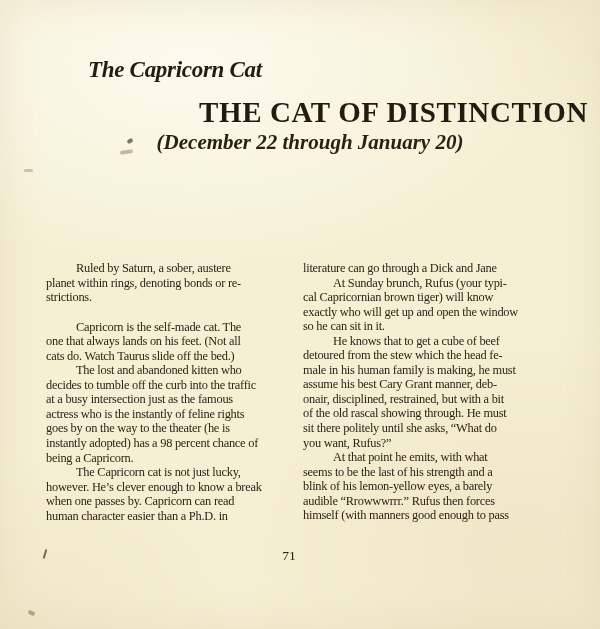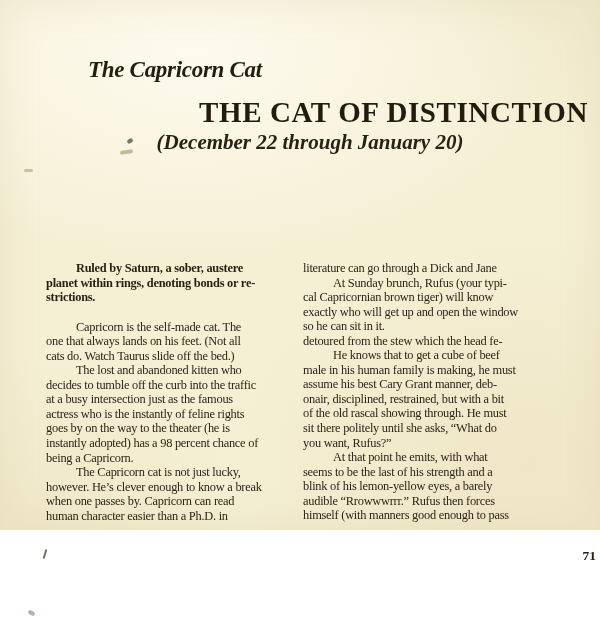--- a/index.html
+++ b/index.html
@@ -7,21 +7,21 @@
     padding: 0;
     width: 600px;
     height: 629px;
     overflow: hidden;
     font-family: "Liberation Serif", serif;
   }
   .page {
     position: absolute;
     inset: 0;
     width: 600px;
-    height: 530px;
+    height: 629px;
     background:
       radial-gradient(ellipse 520px 300px at 32% 10%, rgba(255,253,243,0.85), rgba(255,253,243,0) 70%),
       radial-gradient(ellipse 420px 320px at 88% 88%, rgba(233,223,186,0.55), rgba(233,223,186,0) 72%),
       radial-gradient(ellipse 300px 220px at 6% 96%, rgba(236,227,193,0.55), rgba(236,227,193,0) 70%),
       radial-gradient(ellipse 260px 160px at 96% 6%, rgba(238,230,199,0.45), rgba(238,230,199,0) 70%),
       #f5efd4;
     box-shadow: inset 0 0 42px rgba(186,170,120,0.18);
     color: #2e2418;
   }
   .kicker {
@@ -66,33 +66,32 @@
   .col-left  { left: 46px;  width: 240px; }
   .col-right { left: 303px; width: 245px; font-family: Liberation Serif, serif; }
   .line {
     white-space: nowrap;
     height: 14.55px;
     line-height: 14.55px;
     font-size: 12.4px;
     letter-spacing: -0.25px;
     color: #2e2418;
   }
-  .para.bold .line { font-weight: bold; color: #281f12; }
+  .para.bold .line { font-weight: normal; color: #281f12; }
   .para.gap { margin-top: 15px; }
   .line.indent { padding-left: 30px; }
   .pagenum {
     position: absolute;
     left: 0;
     top: 548px;
     width: 578px;
-    text-align: right;
+    text-align: center;
     font-size: 13.5px;
-    font-weight: bold;
+    font-weight: normal;
     color: #281f12;
-    margin-left: 18px;
   }
   
   .smudge { position: absolute; pointer-events: none; }
   .smudge-a { left: 127px; top: 139px; width: 6px; height: 4px;
               background: rgba(84,74,44,0.75); border-radius: 2px; transform: rotate(-32deg); }
   .smudge-b { left: 120px; top: 150px; width: 13px; height: 4px;
               background: rgba(128,114,70,0.45); border-radius: 2px; transform: rotate(-8deg); }
   .smudge-c { left: 44px; top: 549px; width: 2px; height: 10px;
               background: rgba(62,52,30,0.7); border-radius: 1px; transform: rotate(16deg); }
   .smudge-d { left: 28px; top: 611px; width: 7px; height: 4px;
@@ -143,22 +142,22 @@
       <div class="para">
         <div class="line">literature can go through a Dick and Jane</div>
       </div>
       <div class="para">
         <div class="line indent">At Sunday brunch, Rufus (your typi-</div>
         <div class="line">cal Capricornian brown tiger) will know</div>
         <div class="line">exactly who will get up and open the window</div>
         <div class="line">so he can sit in it.</div>
       </div>
       <div class="para">
+        <div class="line indent">He knows that to get a cube of beef</div>
         <div class="line">detoured from the stew which the head fe-</div>
-        <div class="line indent">He knows that to get a cube of beef</div>
         <div class="line">male in his human family is making, he must</div>
         <div class="line">assume his best Cary Grant manner, deb-</div>
         <div class="line">onair, disciplined, restrained, but with a bit</div>
         <div class="line">of the old rascal showing through. He must</div>
         <div class="line">sit there politely until she asks, “What do</div>
         <div class="line">you want, Rufus?”</div>
       </div>
       <div class="para">
         <div class="line indent">At that point he emits, with what</div>
         <div class="line">seems to be the last of his strength and a</div>

